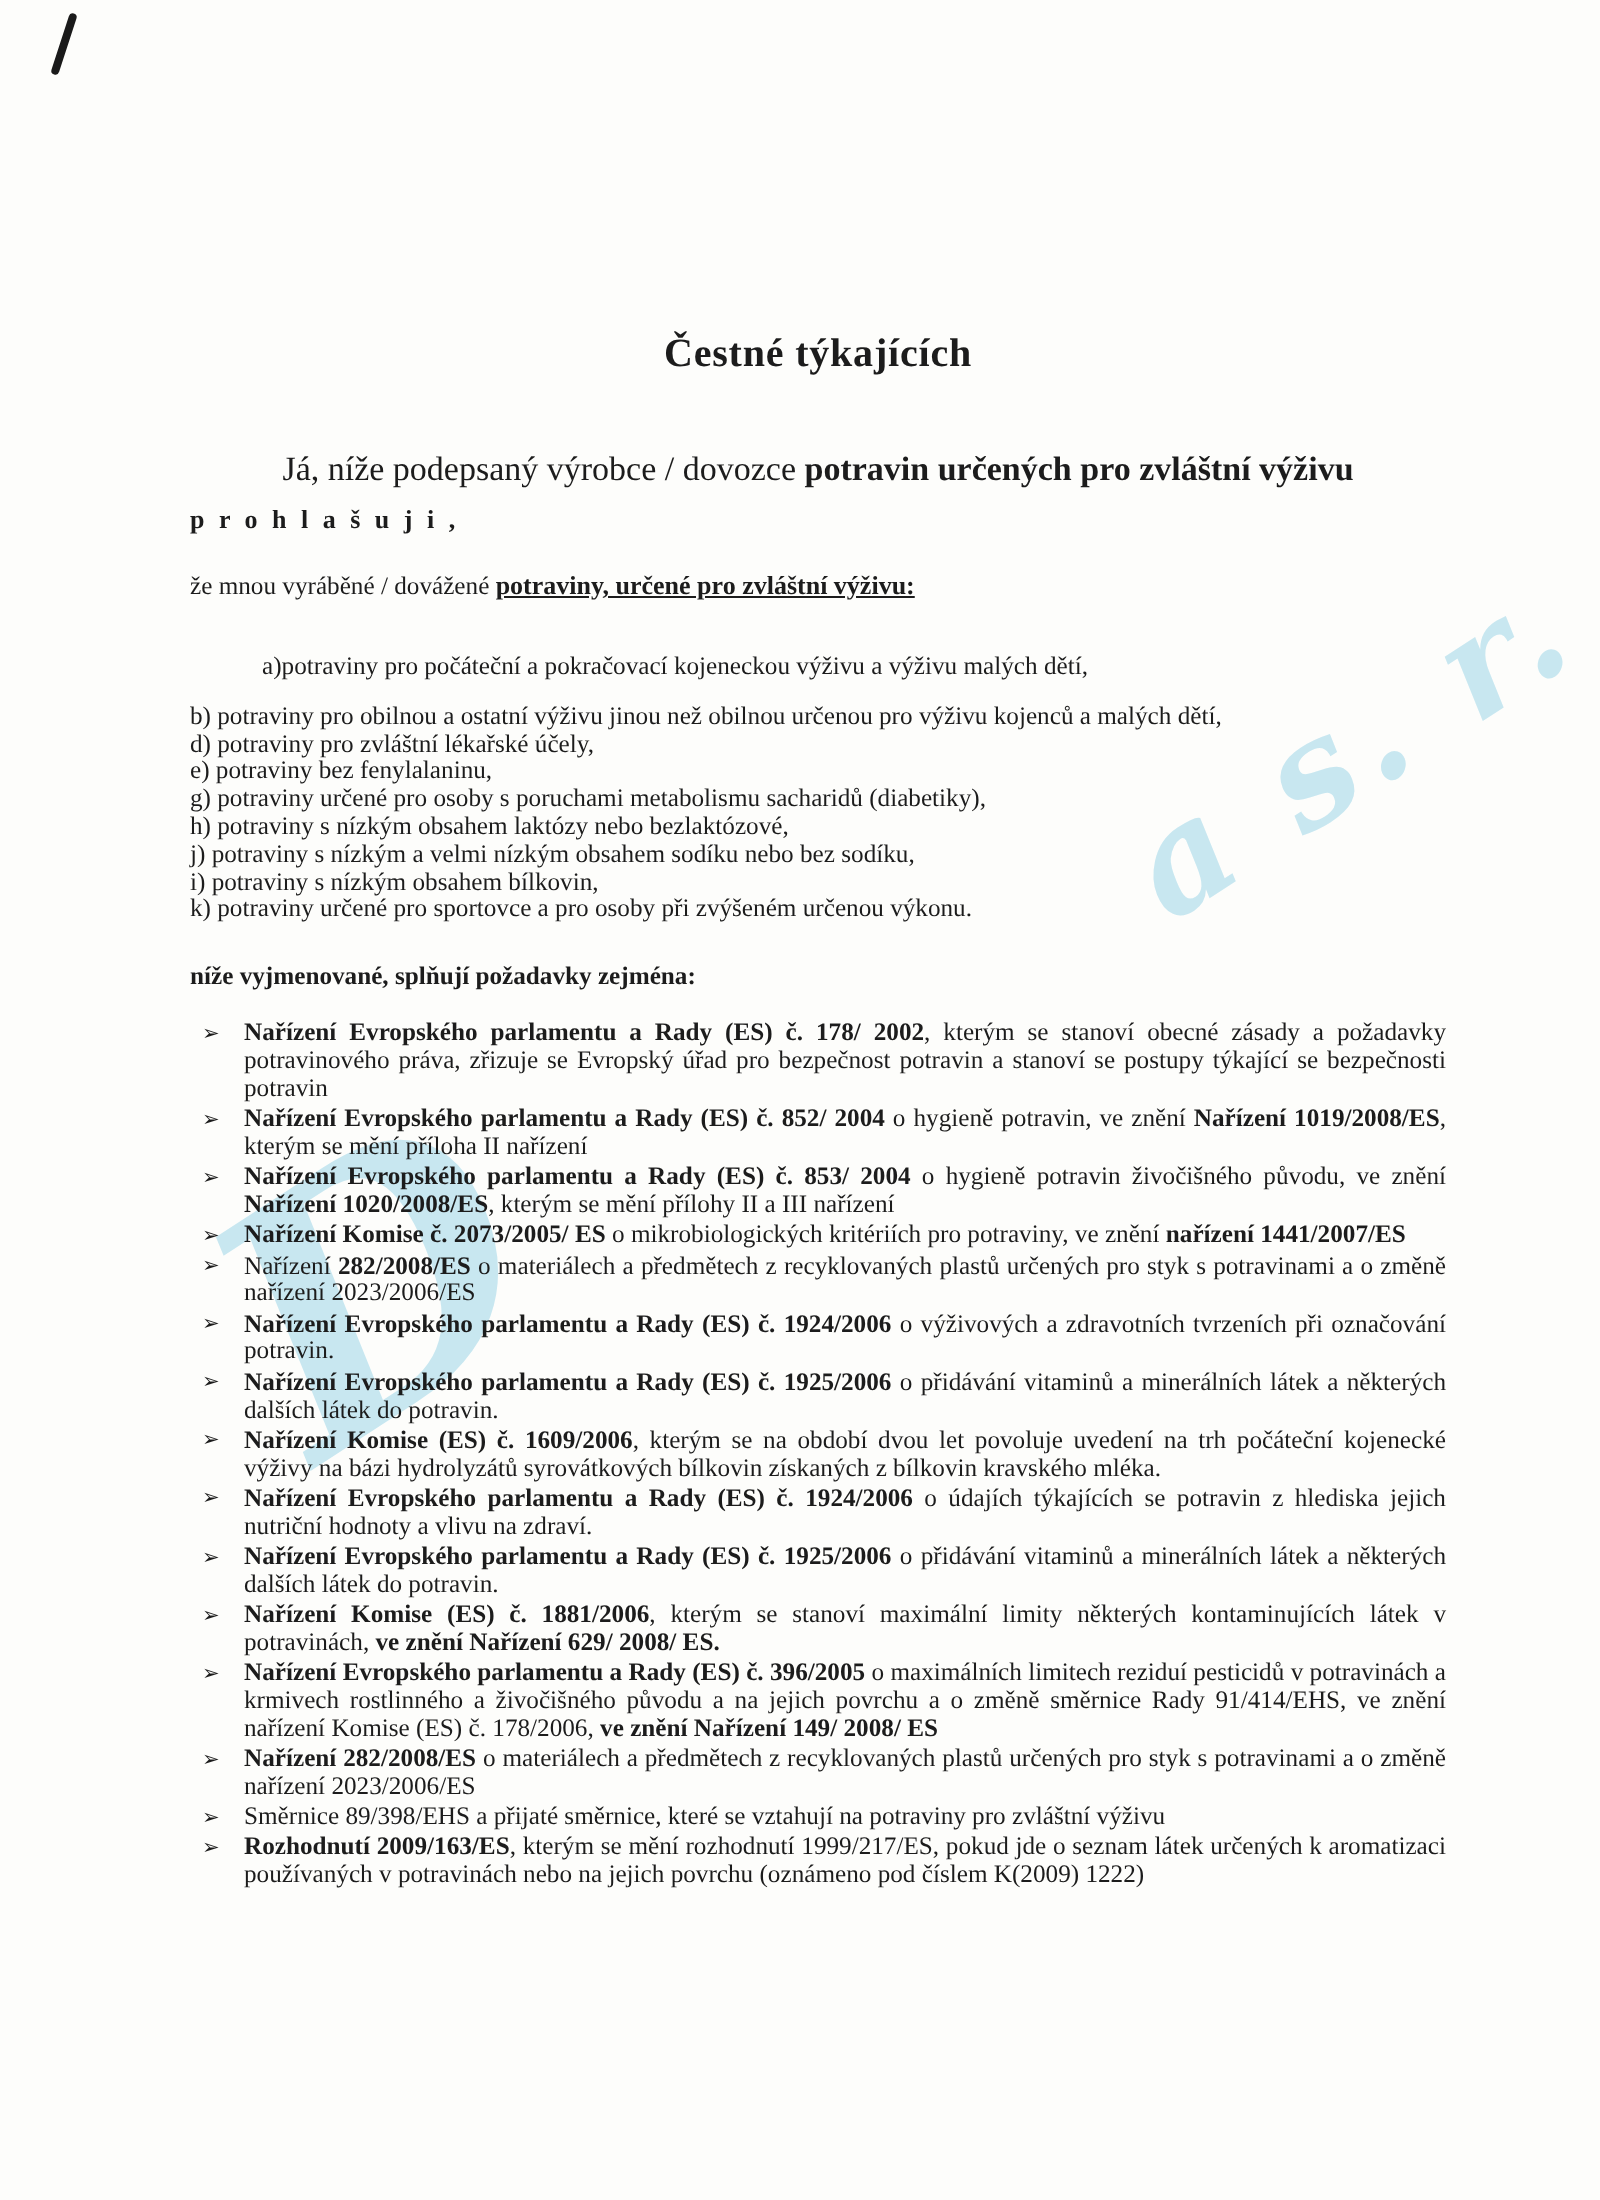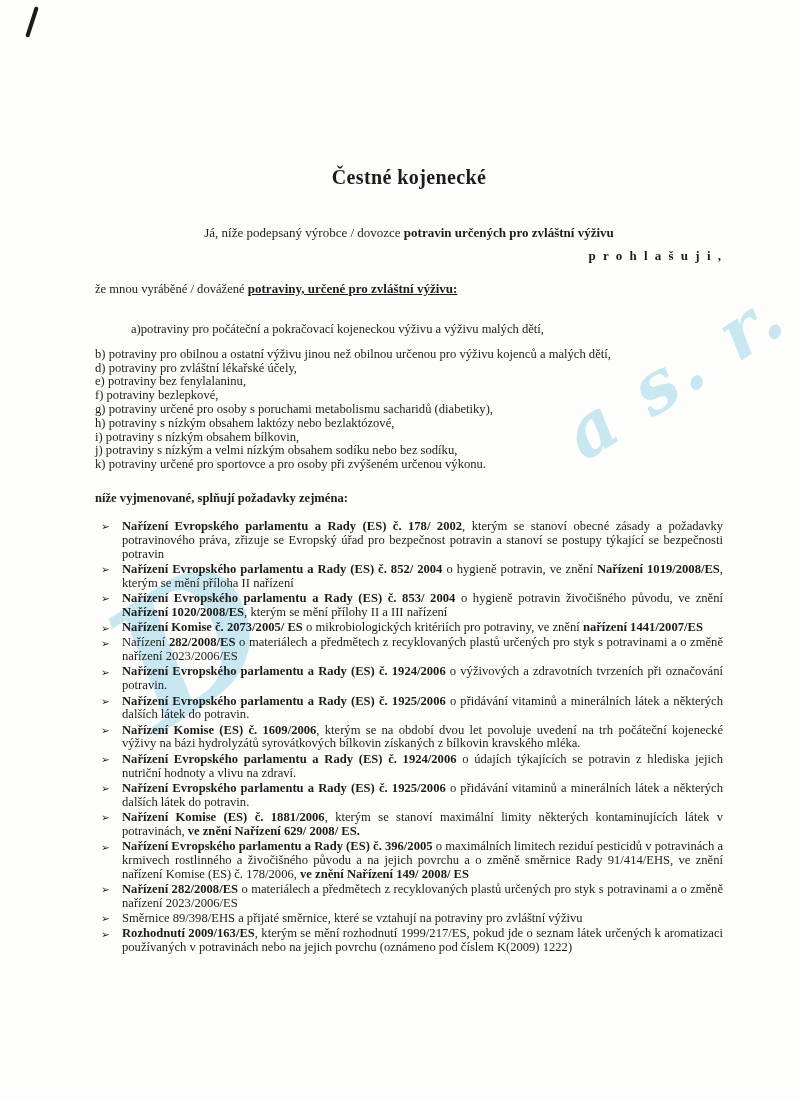--- a/index.html
+++ b/index.html
@@ -43,25 +43,25 @@
     position:absolute; left:95px; top:166px; width:628px; z-index:2;
   }
   .title {
     text-align:center;
     font-size:20px; font-weight:bold;
     letter-spacing:0.4px;
   }
   .intro1 {
     margin-top:36px;
     text-align:center;
-    font-size:13px;
+    font-size:17px;
   }
   .intro2 {
     margin-top:7px;
-    text-align:right;
+    text-align:left;
     font-size:13px; font-weight:bold;
     letter-spacing:2px;
   }
   .subject {
     margin-top:17px;
     font-size:12.6px;
   }
   .food-list {
     margin-top:26px;
     font-size:12.6px;
@@ -98,38 +98,37 @@
 
 <div class="page">
 
   <div class="corner-mark"></div>
 
   <div class="watermark-frag wm-0" style="color: rgb(158, 214, 232);">D</div>
   <div class="watermark-frag wm-1" style="color: rgb(158, 214, 232);">a s. r. o.</div>
 
   <div class="content">
 
-    <h1 class="title">Čestné kojenecké</h1>
+    <h1 class="title">Čestné týkajících</h1>
 
     <p class="intro1"><span class="seg">Já, níže podepsaný výrobce / dovozce </span><span class="seg b">potravin určených pro zvláštní výživu</span></p>
 
     <p class="intro2">p r o h l a š u j i ,</p>
 
     <p class="subject"><span class="seg">že mnou vyráběné / dovážené </span><span class="seg b u big">potraviny, určené pro zvláštní výživu:</span></p>
 
     <div class="food-list">
         <div class="food-item">a)potraviny pro počáteční a pokračovací kojeneckou výživu a výživu malých dětí,</div>
         <div class="food-item">b) potraviny pro obilnou a ostatní výživu jinou než obilnou určenou pro výživu kojenců a malých dětí,</div>
         <div class="food-item">d) potraviny pro zvláštní lékařské účely,</div>
         <div class="food-item">e) potraviny bez fenylalaninu,</div>
-        <div class="food-item">f) potraviny bezlepkové,</div>
         <div class="food-item">g) potraviny určené pro osoby s poruchami metabolismu sacharidů (diabetiky),</div>
         <div class="food-item">h) potraviny s nízkým obsahem laktózy nebo bezlaktózové,</div>
+        <div class="food-item">j) potraviny s nízkým a velmi nízkým obsahem sodíku nebo bez sodíku,</div>
         <div class="food-item">i) potraviny s nízkým obsahem bílkovin,</div>
-        <div class="food-item">j) potraviny s nízkým a velmi nízkým obsahem sodíku nebo bez sodíku,</div>
         <div class="food-item">k) potraviny určené pro sportovce a pro osoby při zvýšeném určenou výkonu.</div>
       </div>
 
     <p class="req-intro">níže vyjmenované, splňují požadavky zejména:</p>
 
     <div class="reg-list">
         <div class="reg-item"><span class="bullet">➢</span><span class="reg-text"><span class="seg b">Nařízení Evropského parlamentu a Rady (ES) č. 178/ 2002</span><span class="seg">, kterým se stanoví obecné zásady a požadavky potravinového práva, zřizuje se Evropský úřad pro bezpečnost potravin a stanoví se postupy týkající se bezpečnosti potravin</span></span></div>
         <div class="reg-item"><span class="bullet">➢</span><span class="reg-text"><span class="seg b">Nařízení Evropského parlamentu a Rady (ES) č. 852/ 2004</span><span class="seg"> o hygieně potravin, ve znění </span><span class="seg b">Nařízení 1019/2008/ES</span><span class="seg">, kterým se mění příloha II nařízení</span></span></div>
         <div class="reg-item"><span class="bullet">➢</span><span class="reg-text"><span class="seg b">Nařízení Evropského parlamentu a Rady (ES) č. 853/ 2004</span><span class="seg"> o hygieně potravin živočišného původu, ve znění </span><span class="seg b">Nařízení 1020/2008/ES</span><span class="seg">, kterým se mění přílohy II a III nařízení</span></span></div>
         <div class="reg-item"><span class="bullet">➢</span><span class="reg-text"><span class="seg b">Nařízení Komise č. 2073/2005/ ES</span><span class="seg"> o mikrobiologických kritériích pro potraviny, ve znění </span><span class="seg b">nařízení 1441/2007/ES</span></span></div>

